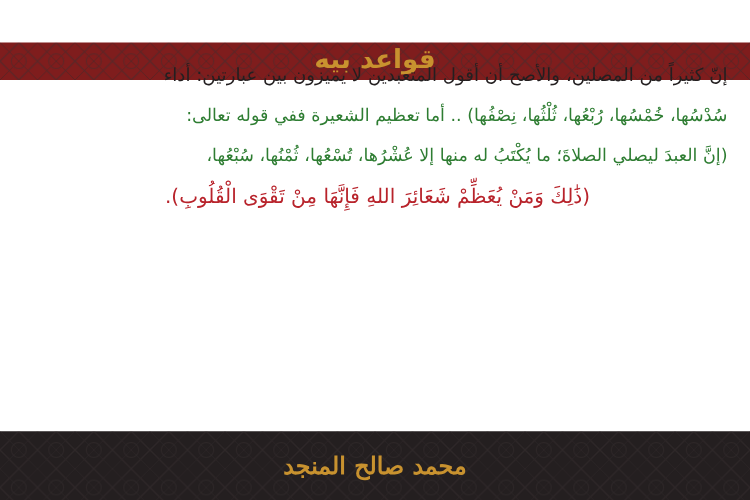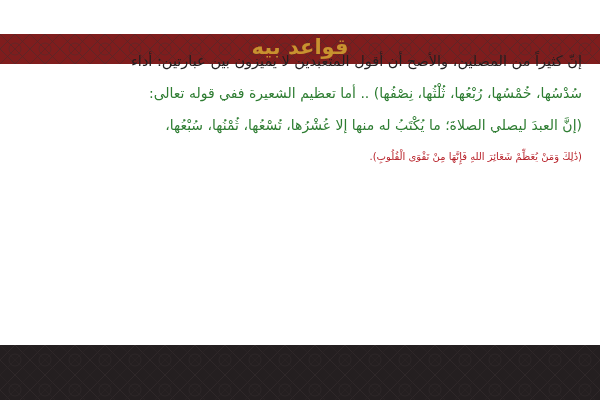--- a/index.html
+++ b/index.html
@@ -75,24 +75,24 @@
   .quote-green {
     color: #2e7d32;
     font-size: 14px;
     line-height: 30px;
     margin: 0 0 2px 0;
     text-align: right;
     font-family: "DejaVu Sans", "Liberation Sans", sans-serif;
   }
   .quote-red {
     color: #b8232b;
-    font-size: 10px;
+    font-size: 16px;
     line-height: 30px;
     margin: 0 0 2px 0;
-    text-align: right;
+    text-align: center;
     font-family: "DejaVu Sans", "Liberation Sans", sans-serif;
   }
 
   
   .bottom-banner {
     position: absolute;
     left: 0;
     bottom: 0;
     width: 600px;
     height: 55px;
@@ -154,15 +154,16 @@
     <svg class="banner-pattern" width="600" height="55" viewBox="0 0 600 55" preserveAspectRatio="none">
       <defs>
         <pattern id="geo2" width="30" height="30" patternUnits="userSpaceOnUse">
           <path d="M15 0 L30 15 L15 30 L0 15 Z" fill="none" stroke="#3a3233" stroke-width="1"></path>
           <path d="M0 0 L30 30 M30 0 L0 30" stroke="#342d2e" stroke-width="0.7"></path>
           <circle cx="15" cy="15" r="6" fill="none" stroke="#3a3233" stroke-width="0.8"></circle>
         </pattern>
       </defs>
       <rect x="0" y="0" width="600" height="55" fill="url(#geo2)"></rect>
     </svg>
+    <div class="signature">محمد صالح المنجد</div>
   </div>
 
 </div>
 
 </body></html>

